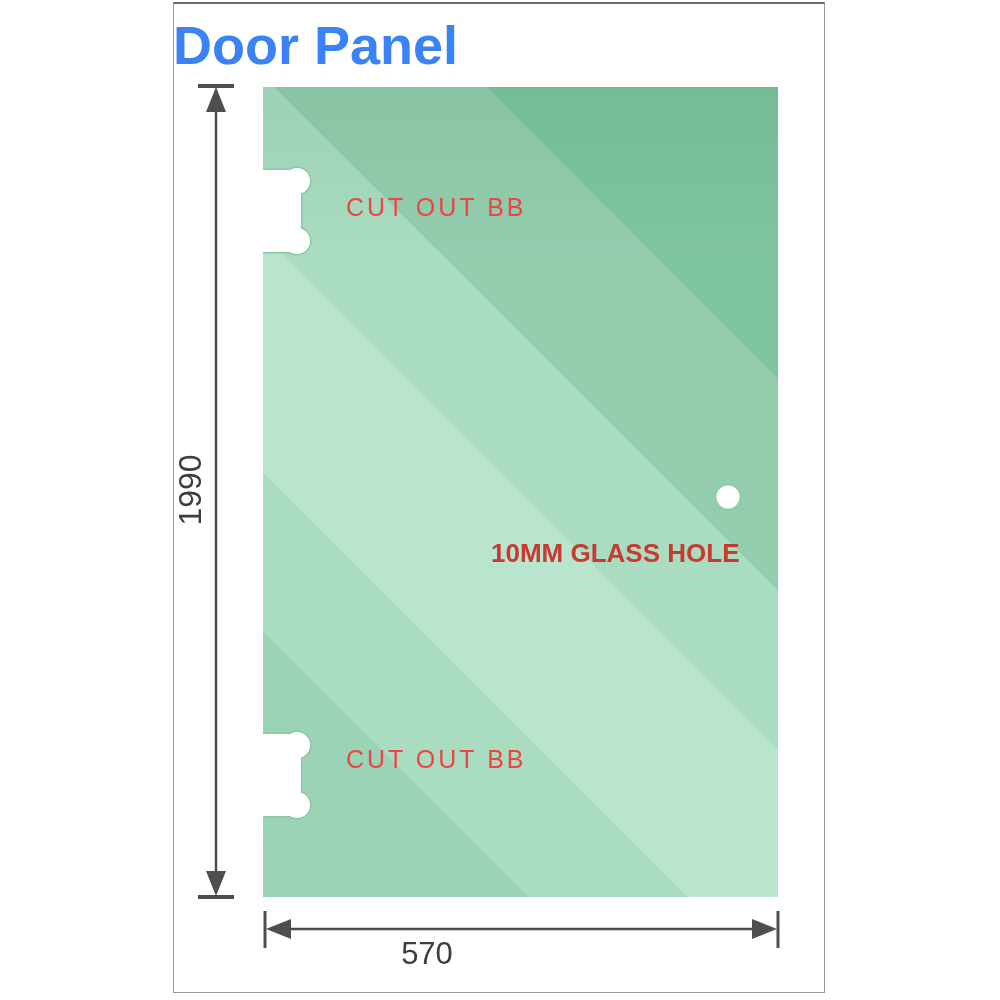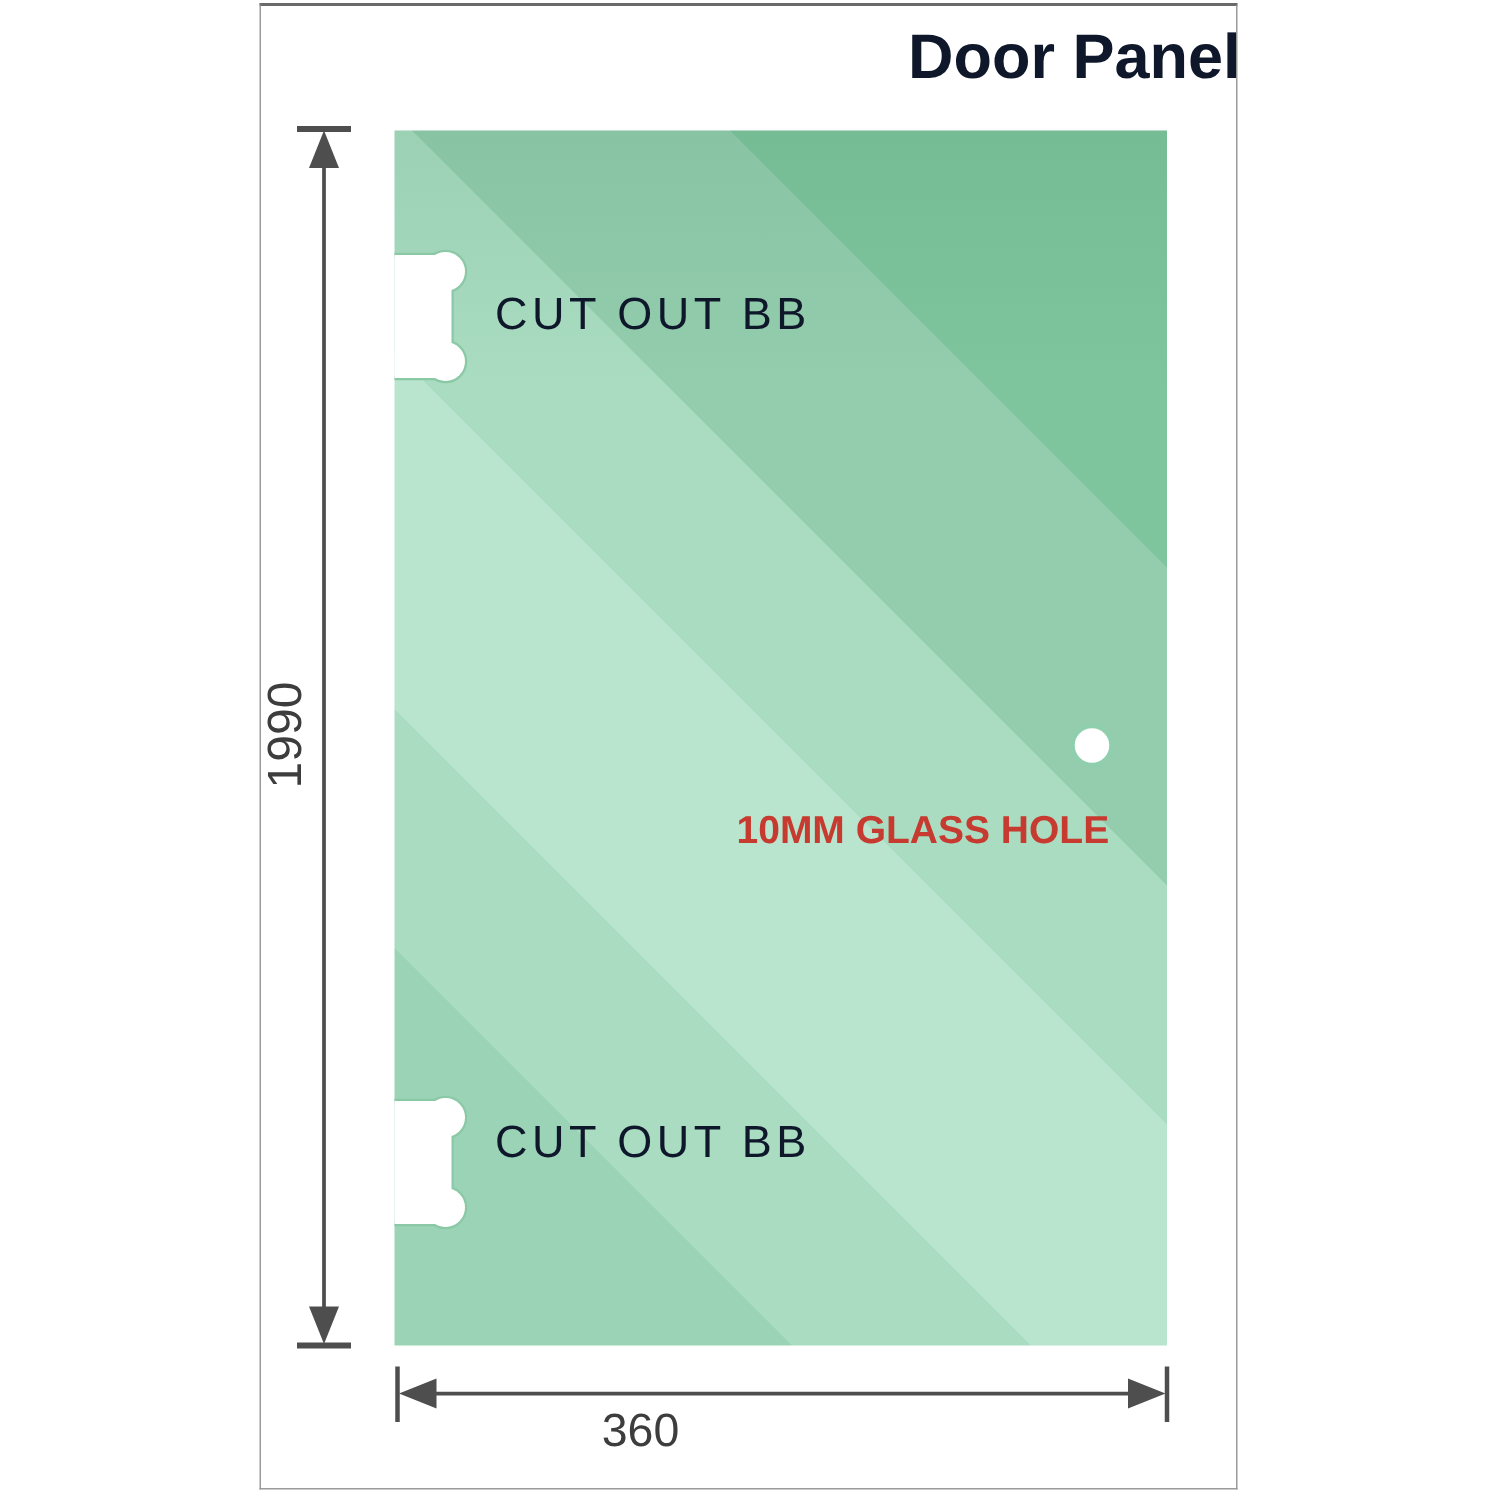--- a/index.html
+++ b/index.html
@@ -17,24 +17,24 @@
     width: 652px; height: 991px;
     background: #ffffff;
     border: 1px solid #9a9a9a;
     border-top: 2px solid #6a6a6a;
     box-sizing: border-box;
   }
   .title {
     position: absolute;
     left: 173px; top: 14px;
     width: 654px;
-    text-align: right;
-    font-size: 42px;
+    text-align: left;
+    font-size: 54px;
     font-weight: bold;
-    color: #0f172a;
+    color: #3b82f6;
     letter-spacing: 0px;
   }
   .panel {
     position: absolute;
     left: 263px; top: 87px;
     width: 515px; height: 810px;
     background:
       linear-gradient(to bottom, rgba(40,110,75,0.10), rgba(40,110,75,0) 170px),
       linear-gradient(45deg,
         #9bd3b6 0%,  #9bd3b6 20%,
@@ -44,25 +44,25 @@
         #93cdae 62%, #93cdae 78%,
         #7ec49c 78%, #7ec49c 100%);
   }
   svg.overlay {
     position: absolute;
     left: 0; top: 0;
     width: 1000px; height: 1000px;
   }
   .cutout-label {
     position: absolute;
-    left: 330px;
-    font-size: 30px;
+    left: 346px;
+    font-size: 25px;
     font-weight: 400;
     letter-spacing: 3px;
-    color: #0f172a;
+    color: #ef4444;
     white-space: nowrap;
   }
   .cutout-label.top    { top: 193px; }
   .cutout-label.bottom { top: 745px; }
   .hole-label {
     position: absolute;
     left: 491px; top: 538px;
     font-size: 26px;
     font-weight: bold;
     color: #c73a30;
@@ -148,15 +148,15 @@
   </svg>
 
   <div class="cutout-label top">CUT OUT BB</div>
 
   <div class="cutout-label bottom">CUT OUT BB</div>
 
   <div class="hole-label">10MM GLASS HOLE</div>
 
   <div class="dim-label height">1990</div>
 
-  <div class="dim-label width">360</div>
+  <div class="dim-label width">570</div>
 
 </div>
 
 </body></html>

